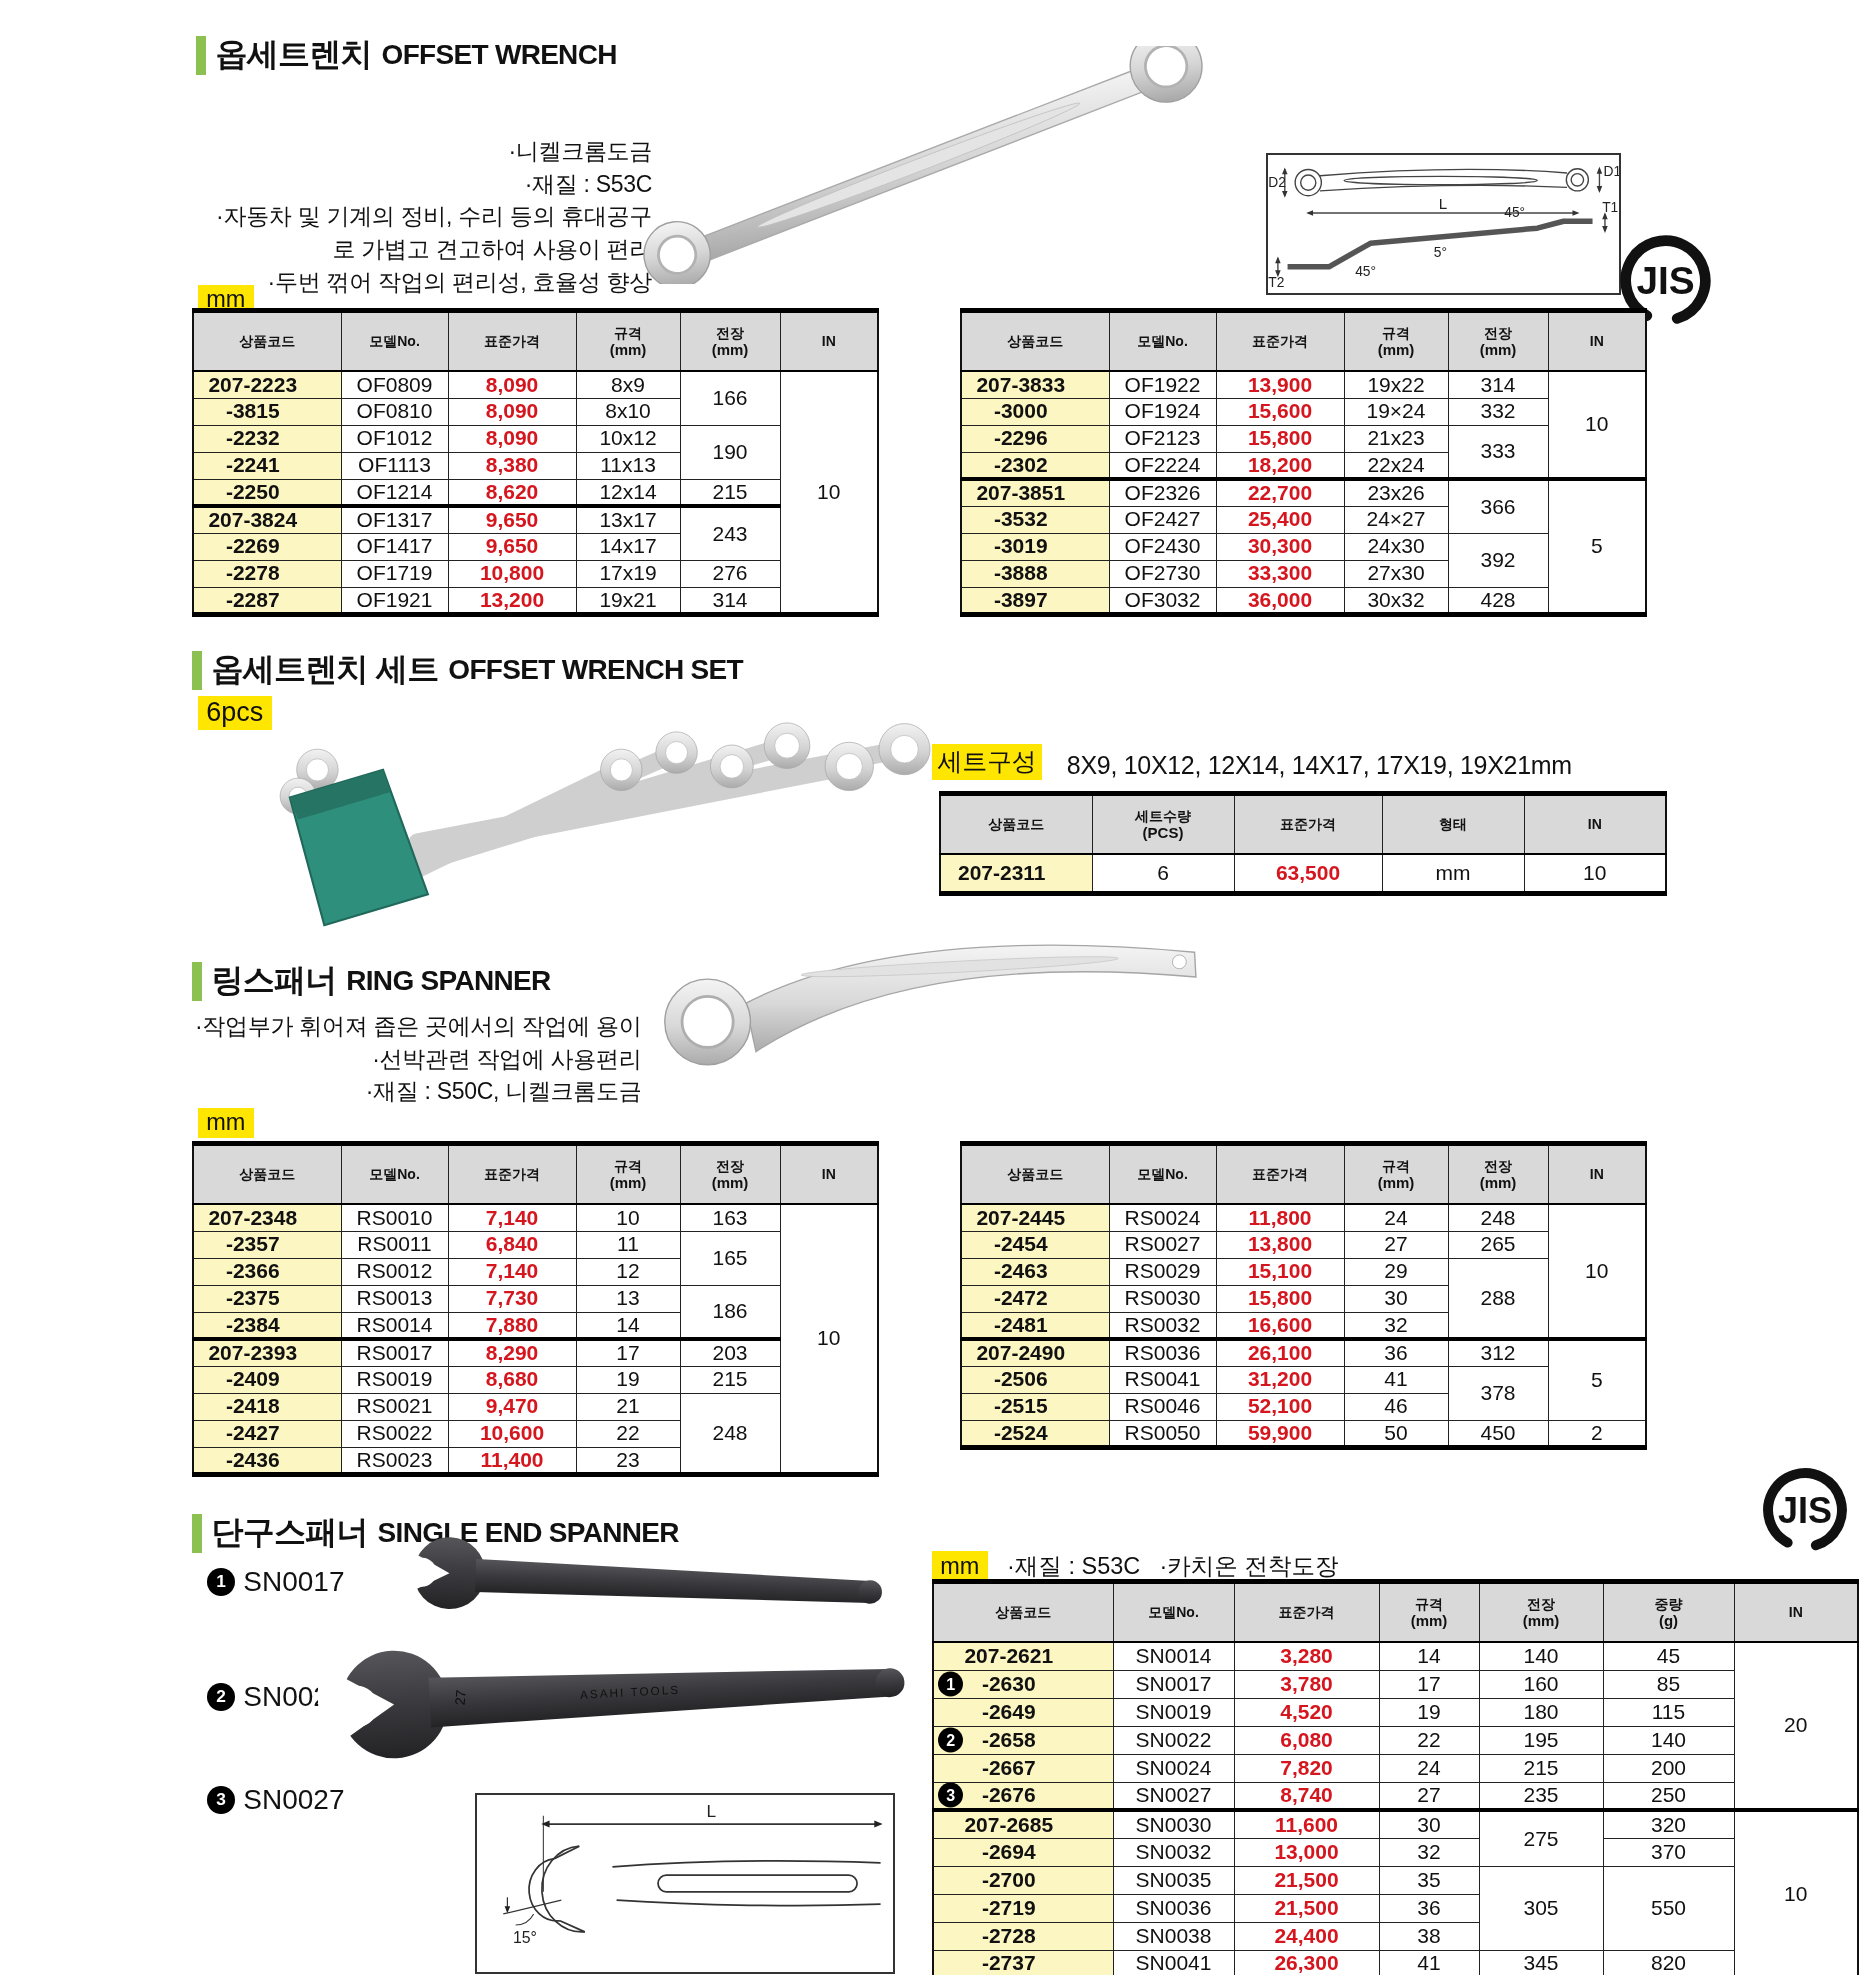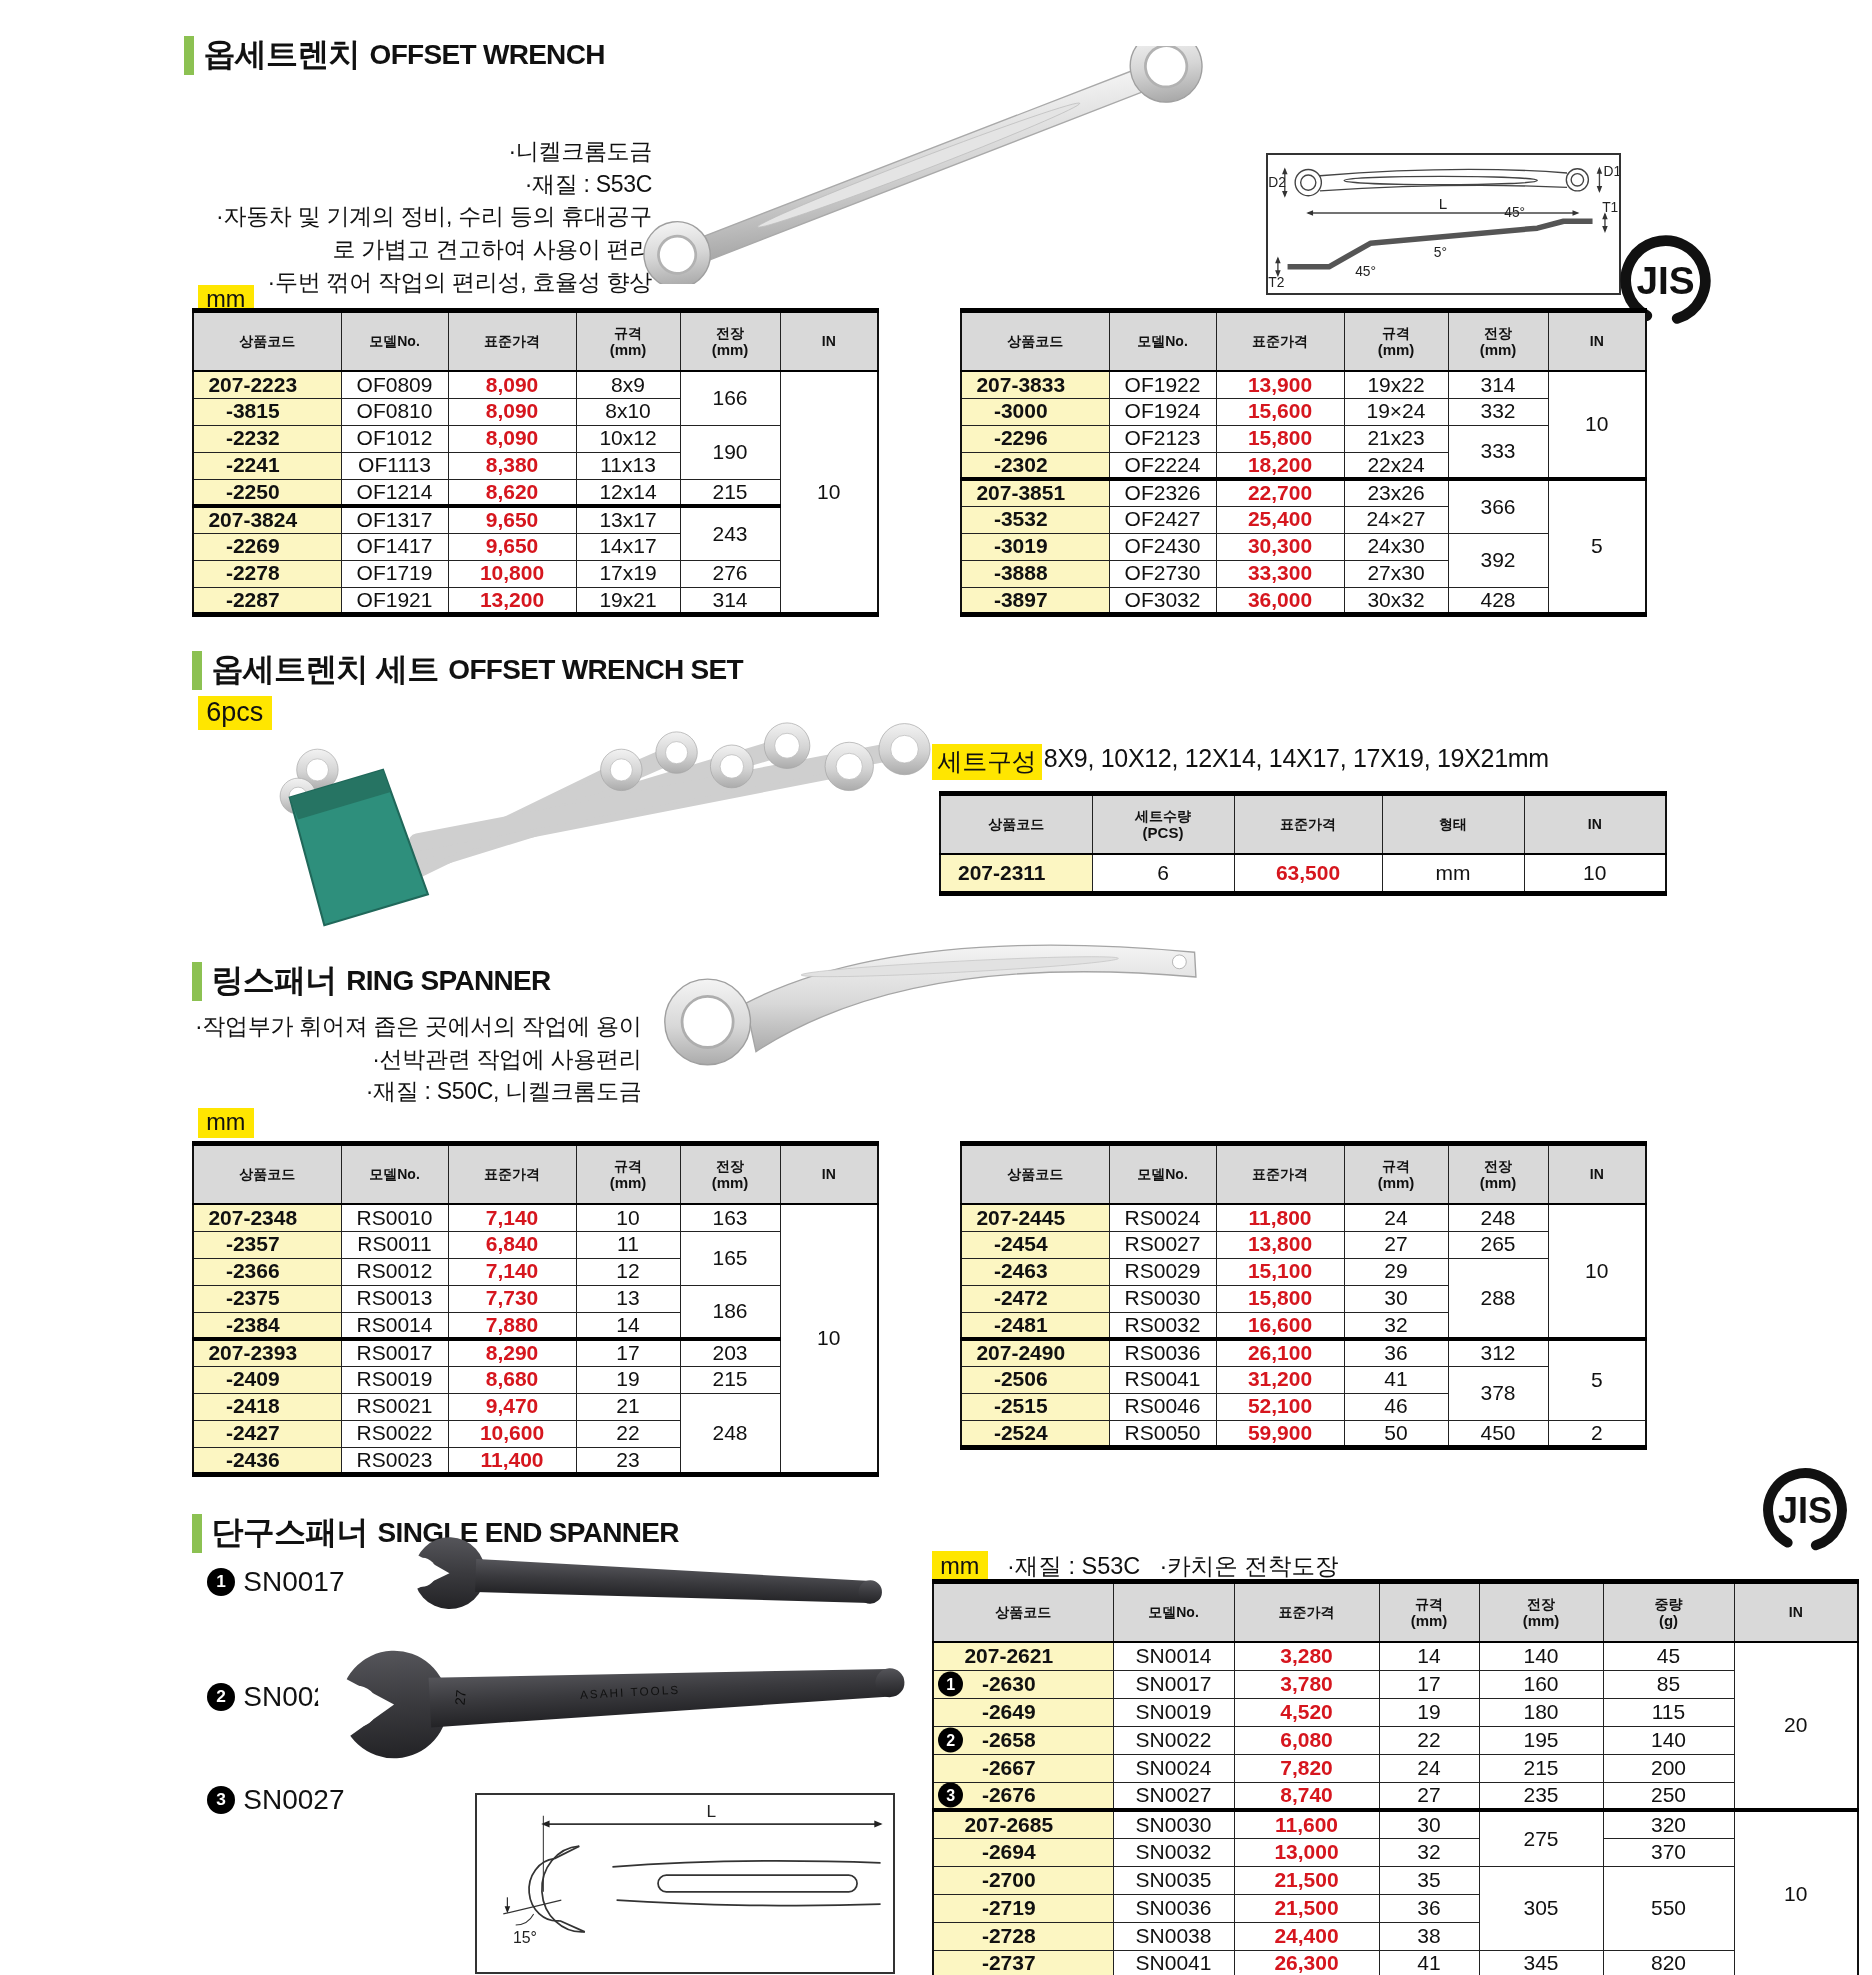--- a/index.html
+++ b/index.html
@@ -35,21 +35,21 @@
   td.cell-code{background:#FCF6C2;font-weight:700;text-align:right;padding-right:30px;position:relative;}
   td.cell-price{color:#D6161E;font-weight:700;}
   td.cell-model,td.cell-size,td.cell-len,td.cell-weight,td.cell-in,td.cell-qty,td.cell-shape{font-weight:400;}
   tr.group-start td{border-top:4.1px solid #000;}
   .marker-circle{display:inline-flex;align-items:center;justify-content:center;
        width:25px;height:25px;border-radius:50%;background:#000;color:#fff;
        font-size:16px;font-weight:700;line-height:1;}
   td.cell-code .marker-circle{position:absolute;left:4.1px;top:50%;transform:translateY(-50%);}
 
   
-  .comp-line{position:absolute;font-size:25px;letter-spacing:-0.3px;display:flex;gap:2px;align-items:flex-start;}
+  .comp-line{position:absolute;font-size:25px;letter-spacing:-0.3px;display:flex;gap:25px;align-items:flex-end;}
   .comp-label{background:#FFE600;padding:1.4px 5.5px;font-weight:400;}
 
   
   .model-item{position:absolute;display:flex;align-items:center;gap:8.3px;font-size:28px;}
   .model-item .marker-circle{width:28px;height:28px;font-size:17.3px;}
 
   
   .note-line{position:absolute;display:flex;gap:19.3px;align-items:center;font-size:23.5px;}
   .note-line .badge-inline{background:#FFE600;padding:1.4px 8.3px;}
 
@@ -57,21 +57,21 @@
   .diagram-box{position:absolute;border:2.1px solid #333;background:#fff;}
 
   .img-abs{position:absolute;}
   svg text{font-family:"Liberation Sans","DejaVu Sans",sans-serif;}
 </style>
 </head>
 <body>
 
 <div class="page">
 
-  <div class="sec-title" style="left:184px;top:33px;justify-content:space-between;">
+  <div class="sec-title" style="left:196px;top:33px;justify-content:space-between;">
     <div class="sec-bar"></div>
     <span class="sec-ko">옵세트렌치</span>
     <span class="sec-en">OFFSET WRENCH</span>
   </div>
 
   <div class="bullets" style="left:195px;top:135px;">
     <div class="bullet">·니켈크롬도금</div>
     <div class="bullet">·재질 : S53C</div>
     <div class="bullet">·자동차 및 기계의 정비, 수리 등의 휴대공구로 가볍고 견고하여 사용이 편리</div>
     <div class="bullet">·두번 꺾어 작업의 편리성, 효율성 향상</div>

